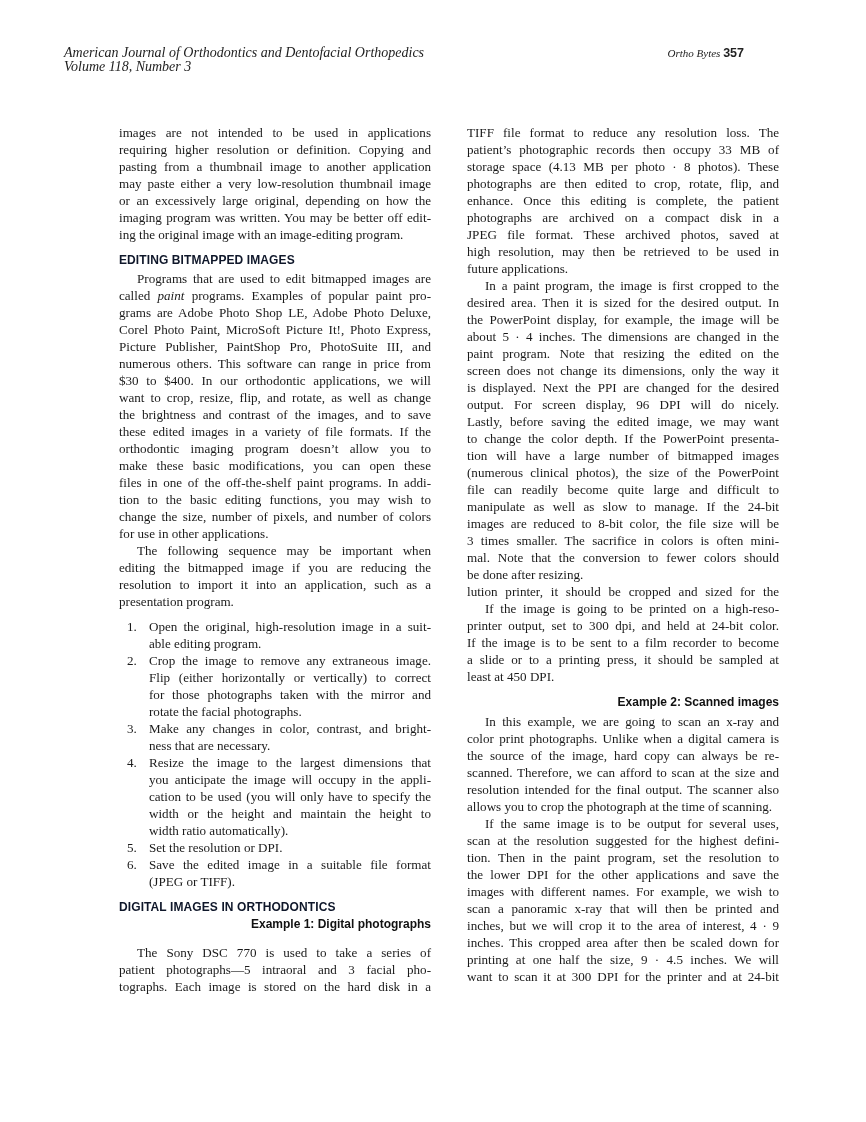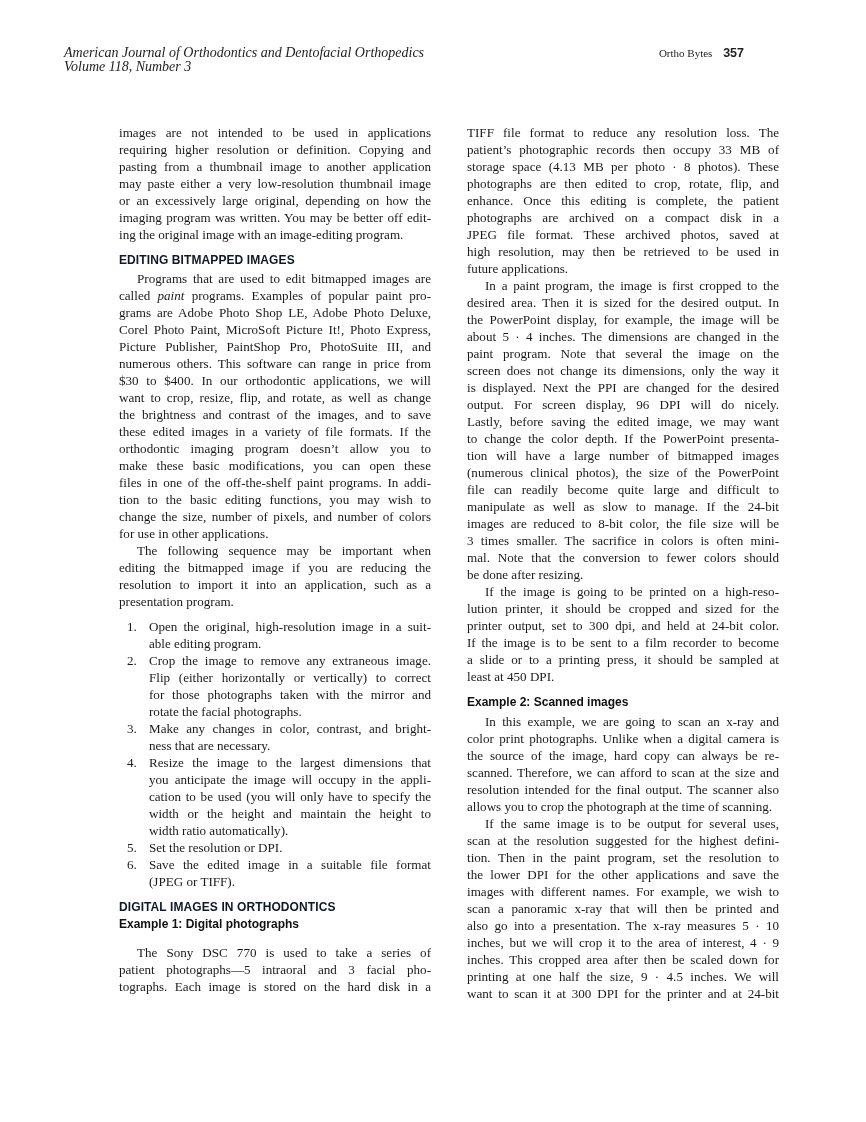--- a/index.html
+++ b/index.html
@@ -1,28 +1,28 @@
 <!DOCTYPE html>
 <html><head>
 <meta charset="utf-8">
 <style>
   html, body { margin: 0; padding: 0; background: #ffffff; }
   body { width: 866px; height: 1122px; position: relative; overflow: hidden; color: #1a1a1a; }
   .hdr-left { position: absolute; left: 64px; top: 46px; font-family: "Liberation Serif", serif; font-style: italic; font-size: 14px; line-height: 14px; color: #222; }
   .hdr-right { position: absolute; right: 122px; top: 46px; font-family: "Liberation Serif", serif; font-size: 11px; line-height: 14px; color: #222; }
-  .hdr-right .sec { margin-right: 8px; }
+  .hdr-right .sec { font-style: italic; }
   .hdr-right .pg { font-family: "Liberation Sans", sans-serif; font-weight: bold; font-size: 12.5px; }
   .col { position: absolute; top: 124px; width: 312px; font-family: "Liberation Serif", serif; font-size: 13.1px; line-height: 17px; margin-left: 36px; }
   .col-left { left: 83px; }
   .col-right { left: 431px; }
   .ln { display: block; height: 17px; white-space: nowrap; text-align: justify; text-align-last: justify; }
   .ln.last { text-align-last: left; }
   .ind { padding-left: 18px; }
   .h1 { font-family: "Liberation Sans", sans-serif; font-weight: bold; font-size: 12px; letter-spacing: 0.1px; height: 17px; display: block; white-space: nowrap; color: #0f172a; }
-  .h2 { font-family: "Liberation Sans", sans-serif; font-weight: bold; font-size: 12px; height: 17px; display: block; white-space: nowrap; color: #111; }
+  .h2 { font-family: "Liberation Sans", sans-serif; font-weight: bold; font-size: 12px; height: 17px; display: block; white-space: nowrap; color: #111; text-align: right; }
   .gap { display: block; }
   .li { display: flex; }
   .li .num { width: 22px; flex: none; padding-left: 8px; box-sizing: content-box; }
   .li .body { flex: 1; }
   em { }
 </style>
 </head>
 <body>
 
 <div class="hdr-left">
@@ -141,38 +141,38 @@
     <span class="ln">photographs are archived on a compact disk in a</span>
     <span class="ln">JPEG file format. These archived photos, saved at</span>
     <span class="ln">high resolution, may then be retrieved to be used in</span>
     <span class="ln last">future applications.</span>
   </div>
   <div>
     <span class="ln ind">In a paint program, the image is first cropped to the</span>
     <span class="ln">desired area. Then it is sized for the desired output. In</span>
     <span class="ln">the PowerPoint display, for example, the image will be</span>
     <span class="ln">about 5 ·  4 inches. The dimensions are changed in the</span>
-    <span class="ln">paint program. Note that several the image on the</span>
+    <span class="ln">paint program. Note that resizing the edited on the</span>
     <span class="ln">screen does not change its dimensions, only the way it</span>
     <span class="ln">is displayed. Next the PPI are changed for the desired</span>
     <span class="ln">output. For screen display, 96 DPI will do nicely.</span>
     <span class="ln">Lastly, before saving the edited image, we may want</span>
     <span class="ln">to change the color depth. If the PowerPoint presenta-</span>
     <span class="ln">tion will have a large number of bitmapped images</span>
     <span class="ln">(numerous clinical photos), the size of the PowerPoint</span>
     <span class="ln">file can readily become quite large and difficult to</span>
     <span class="ln">manipulate as well as slow to manage. If the 24-bit</span>
     <span class="ln">images are reduced to 8-bit color, the file size will be</span>
     <span class="ln">3 times smaller. The sacrifice in colors is often mini-</span>
     <span class="ln">mal. Note that the conversion to fewer colors should</span>
     <span class="ln last">be done after resizing.</span>
   </div>
   <div>
+    <span class="ln">lution printer, it should be cropped and sized for the</span>
     <span class="ln ind">If the image is going to be printed on a high-reso-</span>
-    <span class="ln">lution printer, it should be cropped and sized for the</span>
     <span class="ln">printer output, set to 300 dpi, and held at 24-bit color.</span>
     <span class="ln">If the image is to be sent to a film recorder to become</span>
     <span class="ln">a slide or to a printing press, it should be sampled at</span>
     <span class="ln last">least at 450 DPI.</span>
   </div>
   <span class="gap" style="height:9px"></span>
   <span class="h2">Example 2: Scanned images</span>
   <span class="gap" style="height:2px"></span>
   <div>
     <span class="ln ind">In this example, we are going to scan an x-ray and</span>
@@ -182,19 +182,18 @@
     <span class="ln">resolution intended for the final output. The scanner also</span>
     <span class="ln last">allows you to crop the photograph at the time of scanning.</span>
   </div>
   <div>
     <span class="ln ind">If the same image is to be output for several uses,</span>
     <span class="ln">scan at the resolution suggested for the highest defini-</span>
     <span class="ln">tion. Then in the paint program, set the resolution to</span>
     <span class="ln">the lower DPI for the other applications and save the</span>
     <span class="ln">images with different names. For example, we wish to</span>
     <span class="ln">scan a panoramic x-ray that will then be printed and</span>
-    <span class="ln">also go into a presentation. The x-ray measures 5 ·  10</span>
     <span class="ln">inches, but we will crop it to the area of interest, 4 ·  9</span>
     <span class="ln">inches. This cropped area after then be scaled down for</span>
     <span class="ln">printing at one half the size, 9 ·  4.5 inches. We will</span>
     <span class="ln">want to scan it at 300 DPI for the printer and at 24-bit</span>
   </div>
 </div>
 
 </body></html>

